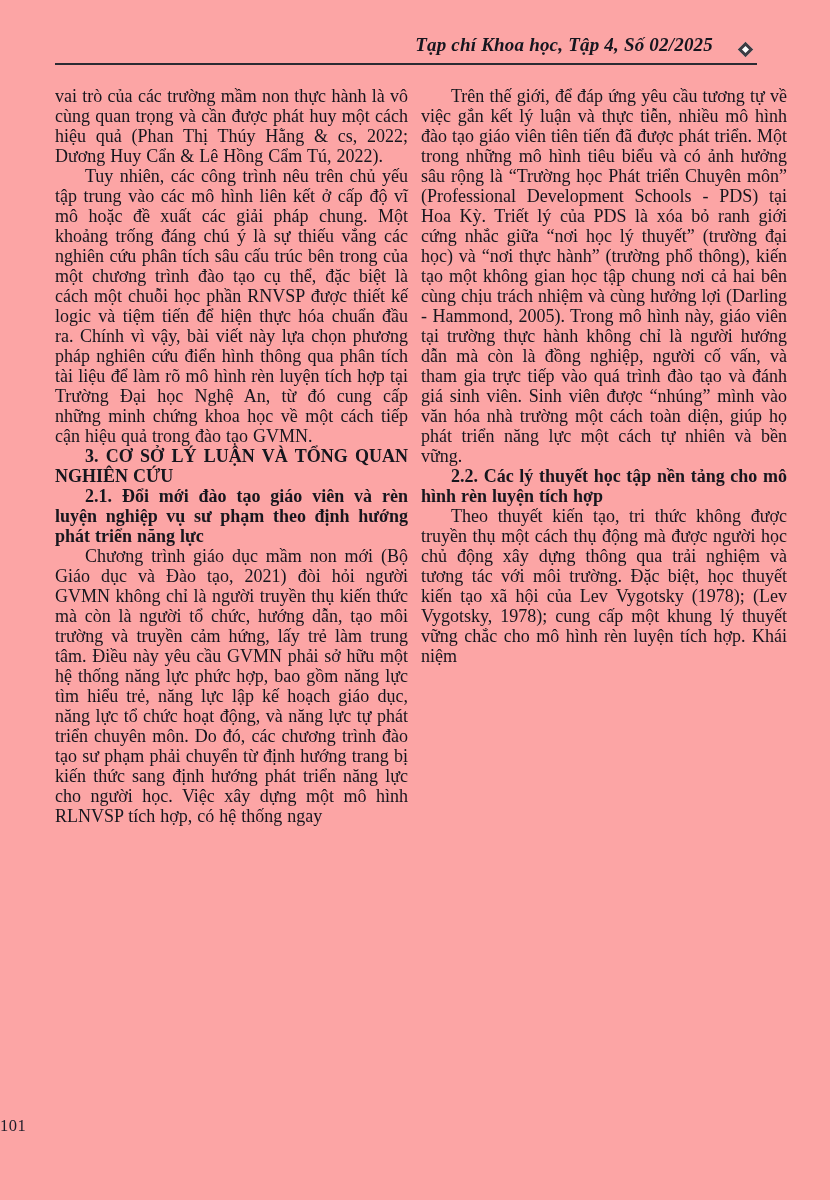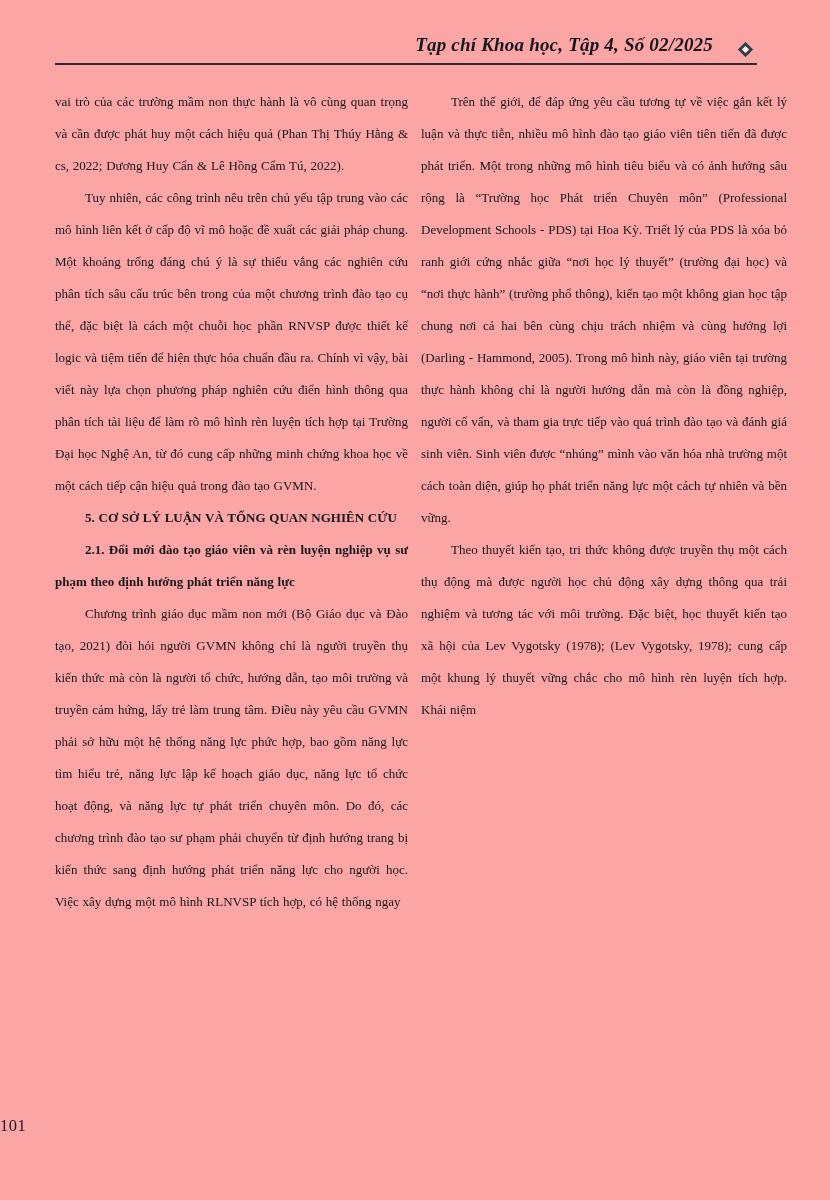--- a/index.html
+++ b/index.html
@@ -51,22 +51,22 @@
     position: absolute;
     top: 86px;
     left: 55px;
     display: flex;
     gap: 13px;
   }
   .col { display: block; }
   .col-left  { width: 353px; }
   .col-right { width: 366px; }
   .col p, .col h2, .col h3, .col h4 {
-    font-size: 13px;
-    line-height: 32px;
+    font-size: 18px;
+    line-height: 20px;
     text-align: justify;
     text-indent: 30px;
     font-weight: normal;
     word-spacing: 0.5px;
   }
   .col .noindent { text-indent: 0; }
   .col h2 { font-weight: bold; }
   .col h3 { font-weight: bold; }
   .col h4 { font-style: italic; }
   
@@ -93,27 +93,28 @@
       <span class="journal-title">Tạp chí Khoa học, Tập 4, Số 02/2025</span>
       <span class="diamond"></span>
     </div>
   </header>
 
   <main class="columns">
 
     <section class="col col-left">
       <p class="noindent">vai trò của các trường mầm non thực hành là vô cùng quan trọng và cần được phát huy một cách hiệu quả (Phan Thị Thúy Hằng &amp; cs, 2022; Dương Huy Cẩn &amp; Lê Hồng Cẩm Tú, 2022).</p>
       <p>Tuy nhiên, các công trình nêu trên chủ yếu tập trung vào các mô hình liên kết ở cấp độ vĩ mô hoặc đề xuất các giải pháp chung. Một khoảng trống đáng chú ý là sự thiếu vắng các nghiên cứu phân tích sâu cấu trúc bên trong của một chương trình đào tạo cụ thể, đặc biệt là cách một chuỗi học phần RNVSP được thiết kế logic và tiệm tiến để hiện thực hóa chuẩn đầu ra. Chính vì vậy, bài viết này lựa chọn phương pháp nghiên cứu điển hình thông qua phân tích tài liệu để làm rõ mô hình rèn luyện tích hợp tại Trường Đại học Nghệ An, từ đó cung cấp những minh chứng khoa học về một cách tiếp cận hiệu quả trong đào tạo GVMN.</p>
-      <h2>5. CƠ SỞ LÝ LUẬN VÀ TỔNG QUAN NGHIÊN CỨU</h2>
+      <h2>3. CƠ SỞ LÝ LUẬN VÀ TỔNG QUAN NGHIÊN CỨU</h2>
       <h3>2.1. Đổi mới đào tạo giáo viên  và rèn luyện nghiệp vụ sư phạm theo định hướng phát triển năng lực</h3>
       <p>Chương trình giáo dục mầm non mới (Bộ Giáo dục và Đào tạo, 2021) đòi hỏi người GVMN không chỉ là người truyền thụ kiến thức mà còn là người tổ chức, hướng dẫn, tạo môi trường và truyền cảm hứng, lấy trẻ làm trung tâm. Điều này yêu cầu GVMN phải sở hữu một hệ thống năng lực phức hợp, bao gồm năng lực tìm hiểu trẻ, năng lực lập kế hoạch giáo dục, năng lực tổ chức hoạt động, và năng lực tự phát triển chuyên môn. Do đó, các chương trình đào tạo sư phạm phải chuyển từ định hướng trang bị kiến thức sang định hướng phát triển năng lực cho người học. Việc xây dựng một mô hình RLNVSP tích hợp, có hệ thống ngay</p>
     </section>
 
     <section class="col col-right">
       <p>Trên thế giới, để đáp ứng yêu cầu tương tự về việc gắn kết lý luận và thực tiễn, nhiều mô hình đào tạo giáo viên tiên tiến đã được phát triển. Một trong những mô hình tiêu biểu và có ảnh hưởng sâu rộng là “Trường học Phát triển Chuyên môn” (Professional Development Schools - PDS) tại Hoa Kỳ. Triết lý của PDS là xóa bỏ ranh giới cứng nhắc giữa “nơi học lý thuyết” (trường đại học) và “nơi thực hành” (trường phổ thông), kiến tạo một không gian học tập chung nơi cả hai bên cùng chịu trách nhiệm và cùng hưởng lợi (Darling - Hammond, 2005). Trong mô hình này, giáo viên tại trường thực hành không chỉ là người hướng dẫn mà còn là đồng nghiệp, người cố vấn, và tham gia trực tiếp vào quá trình đào tạo và đánh giá sinh viên. Sinh viên được “nhúng” mình vào văn hóa nhà trường một cách toàn diện, giúp họ phát triển năng lực một cách tự nhiên và bền vững.</p>
+      <h3>2.2. Các lý thuyết học tập nền tảng cho mô hình rèn luyện tích hợp</h3>
       <p>Theo thuyết kiến tạo, tri thức không được truyền thụ một cách thụ động mà được người học chủ động xây dựng thông qua trải nghiệm và tương tác với môi trường. Đặc biệt, học thuyết kiến tạo xã hội của Lev Vygotsky (1978); (Lev Vygotsky, 1978); cung cấp một khung lý thuyết vững chắc cho mô hình rèn luyện tích hợp. Khái niệm</p>
     </section>
 
   </main>
 
   <footer class="footer">
     <span class="page-number">101</span>
   </footer>
 
 </div>

